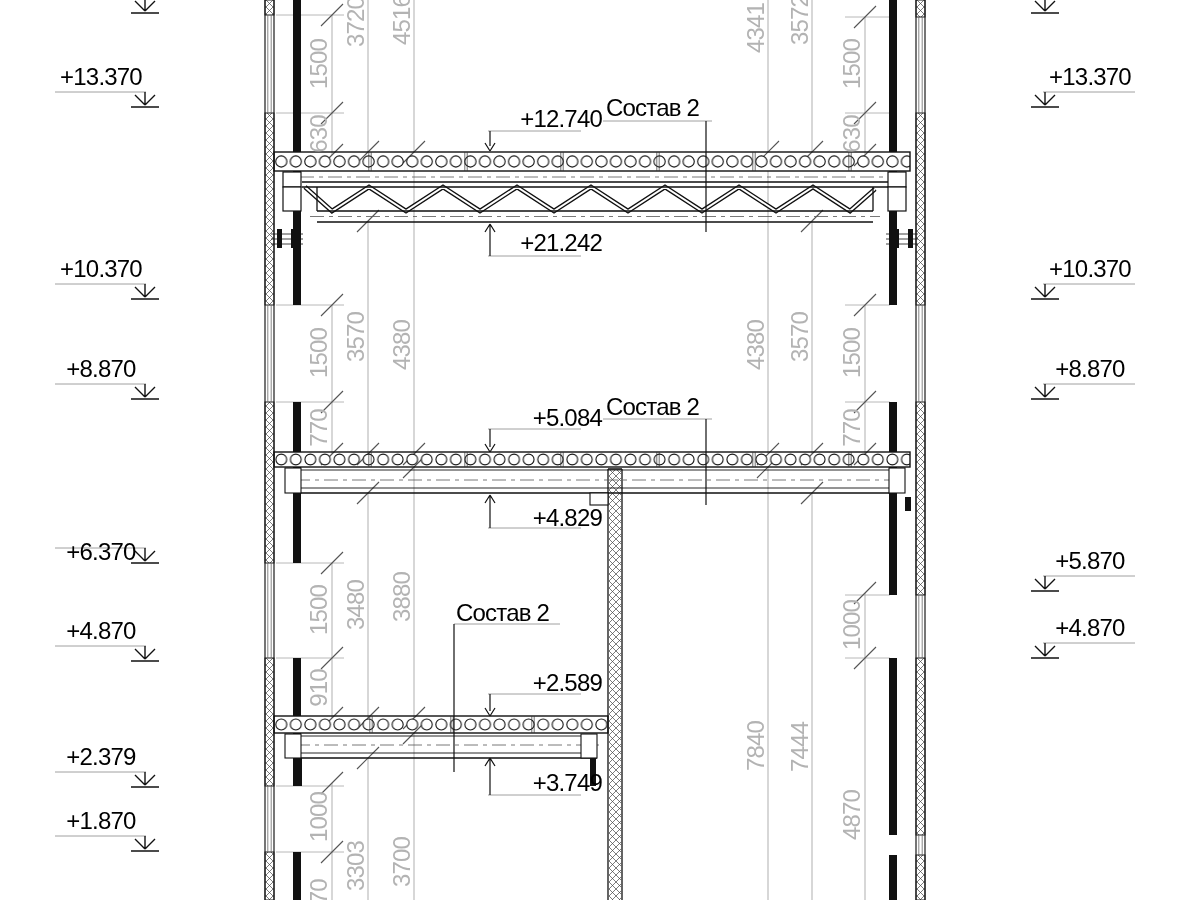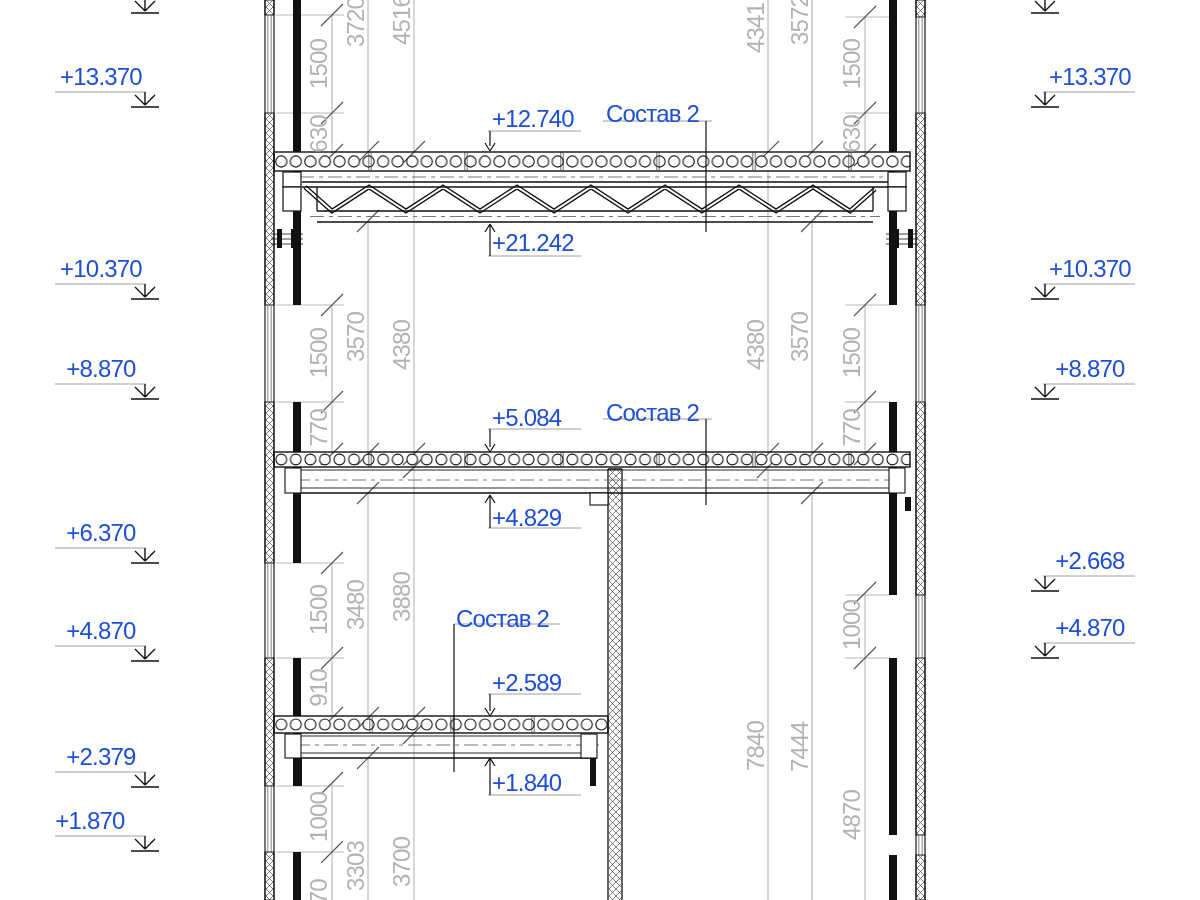--- a/index.html
+++ b/index.html
@@ -1,22 +1,22 @@
 <!DOCTYPE html>
 <html><head>
 <meta charset="utf-8">
 <style>
   html,body{margin:0;padding:0;background:#fff;}
   #canvas{position:relative;width:1200px;height:900px;background:#ffffff;overflow:hidden;
           font-family:"Liberation Sans", sans-serif;}
   #bg{position:absolute;left:0;top:0;}
-  .txt{position:absolute;white-space:nowrap;color:#1d4ed8;font-size:24px;letter-spacing:-0.8px;line-height:23px;}
+  .txt{position:absolute;white-space:nowrap;color:#000000;font-size:24px;letter-spacing:-0.8px;line-height:23px;}
   .mark{width:92px;text-align:center;}
-  .co{width:110px;text-align:left;}
-  .sost{width:120px;text-align:left;margin-top:6px;}
+  .co{width:110px;text-align:right;}
+  .sost{width:120px;text-align:left;}
   .dim{position:absolute;white-space:nowrap;color:#b3b3b3;font-size:24px;letter-spacing:-0.8px;line-height:22px;
        transform:translate(-50%,-50%) rotate(-90deg);}
 </style>
 </head>
 <body>
 
 <div id="canvas">
 
 <svg id="bg" width="1200" height="900" viewBox="0 0 1200 900">
   <defs>
@@ -168,37 +168,37 @@
   <use href="#emark" x="1021" y="92"></use>
       <use href="#emark" x="1021" y="284"></use>
       <use href="#emark" x="1021" y="384"></use>
   <use href="#emark" x="1021" y="576"></use>
       <use href="#emark" x="1021" y="643"></use>
 </svg>
 
 <div class="txt mark" style="left:55px;top:65px">+13.370</div>
 <div class="txt mark" style="left:55px;top:257px">+10.370</div>
 <div class="txt mark" style="left:55px;top:357px">+8.870</div>
-<div class="txt mark" style="left:55px;top:521px">+6.370</div>
+<div class="txt mark" style="left:55px;top:540px">+6.370</div>
 <div class="txt mark" style="left:55px;top:619px">+4.870</div>
 <div class="txt mark" style="left:55px;top:745px">+2.379</div>
-<div class="txt mark" style="left:44px;top:809px">+1.870</div>
+<div class="txt mark" style="left:55px;top:809px">+1.870</div>
 
 <div class="txt mark" style="left:1044px;top:65px">+13.370</div>
 <div class="txt mark" style="left:1044px;top:257px">+10.370</div>
 <div class="txt mark" style="left:1044px;top:357px">+8.870</div>
-<div class="txt mark" style="left:1044px;top:549px">+2.668</div>
+<div class="txt mark" style="left:1044px;top:549px">+5.870</div>
 <div class="txt mark" style="left:1044px;top:616px">+4.870</div>
 
 <div class="txt co" style="left:492px;top:107px">+12.740</div>
 <div class="txt co" style="left:492px;top:231px">+21.242</div>
 <div class="txt co" style="left:492px;top:406px">+5.084</div>
 <div class="txt co" style="left:492px;top:506px">+4.829</div>
 <div class="txt co" style="left:492px;top:671px">+2.589</div>
-<div class="txt co" style="left:492px;top:771px">+1.840</div>
+<div class="txt co" style="left:492px;top:771px">+3.749</div>
 
 <div class="txt sost" style="left:606px;top:96px">Состав 2</div>
 <div class="txt sost" style="left:606px;top:395px">Состав 2</div>
 <div class="txt sost" style="left:456px;top:601px">Состав 2</div>
 
 <span class="dim" style="left:319px;top:64px">1500</span>
 <span class="dim" style="left:319px;top:134px">630</span>
 <span class="dim" style="left:319px;top:353px">1500</span>
 <span class="dim" style="left:319px;top:428px">770</span>
 <span class="dim" style="left:319px;top:610px">1500</span>

